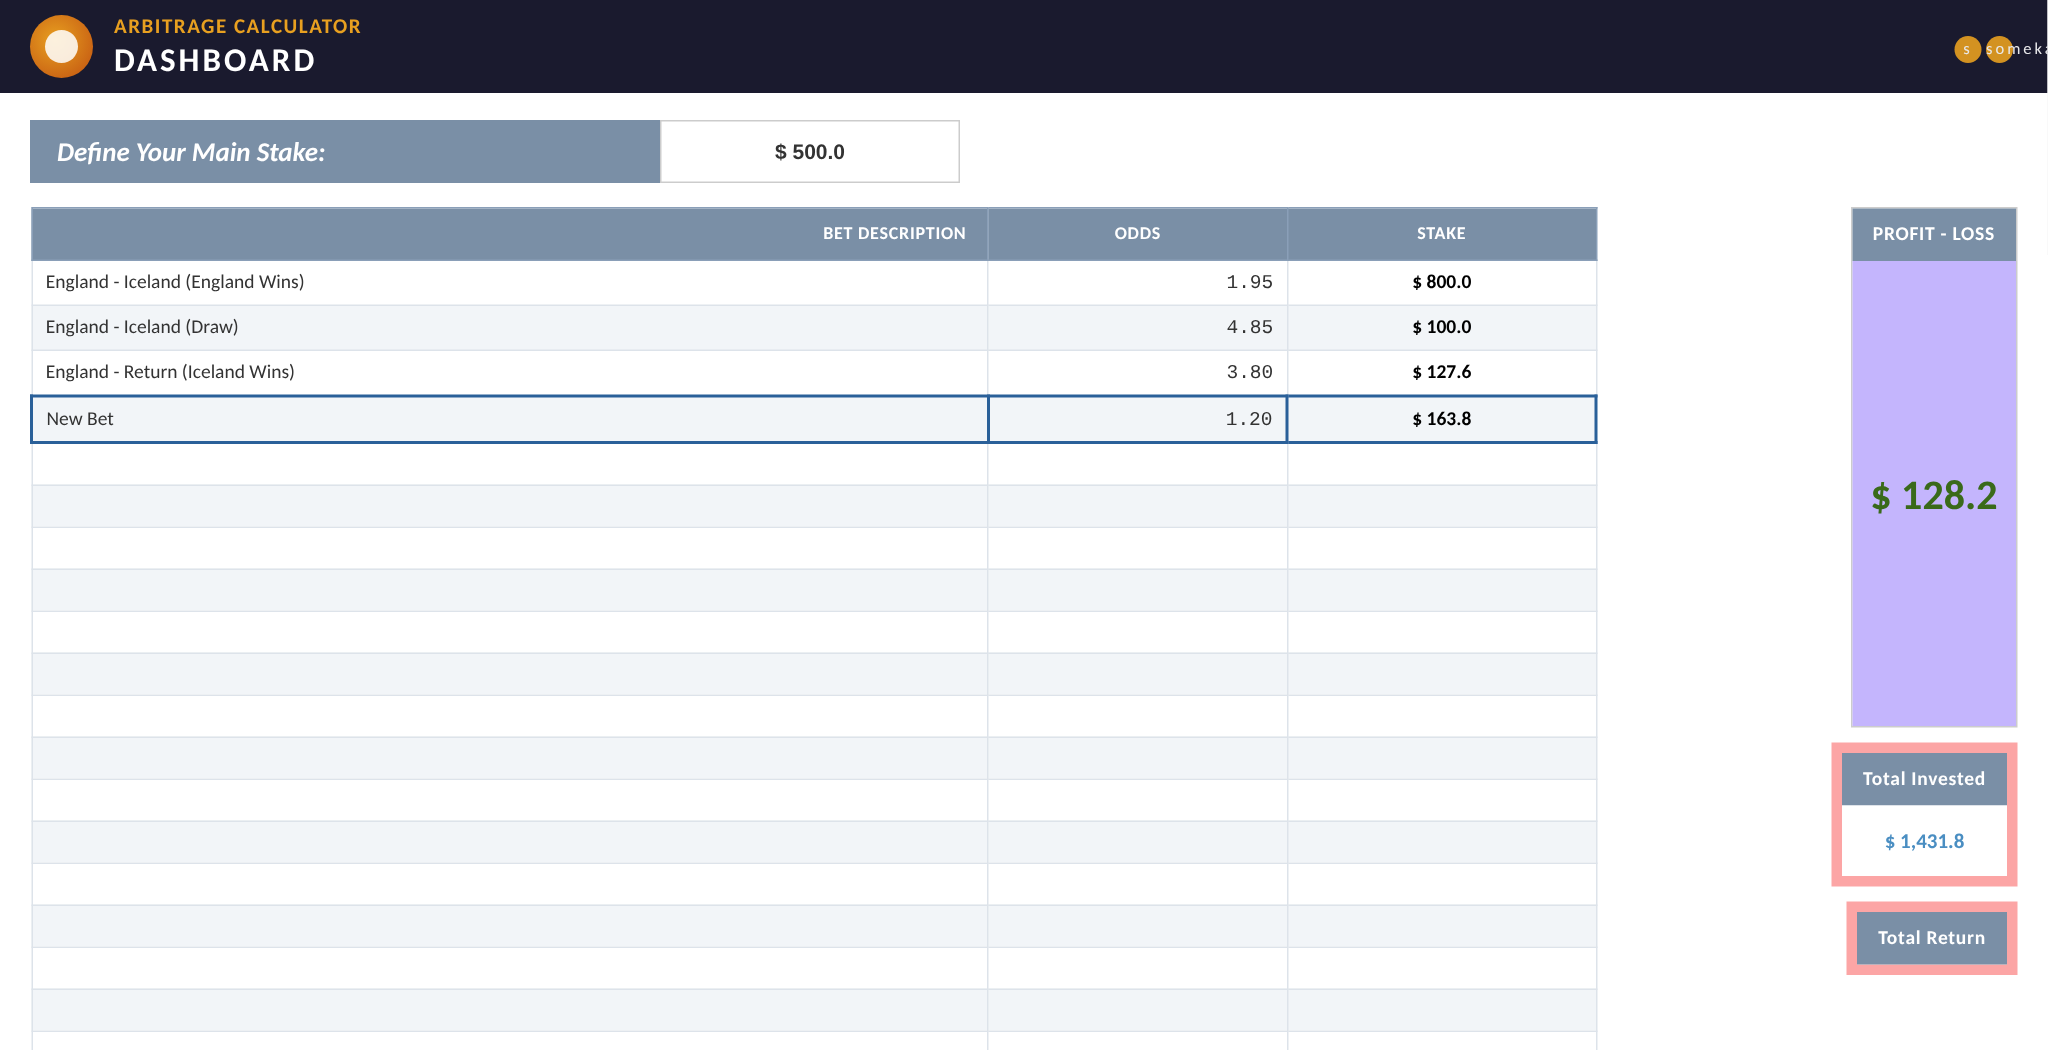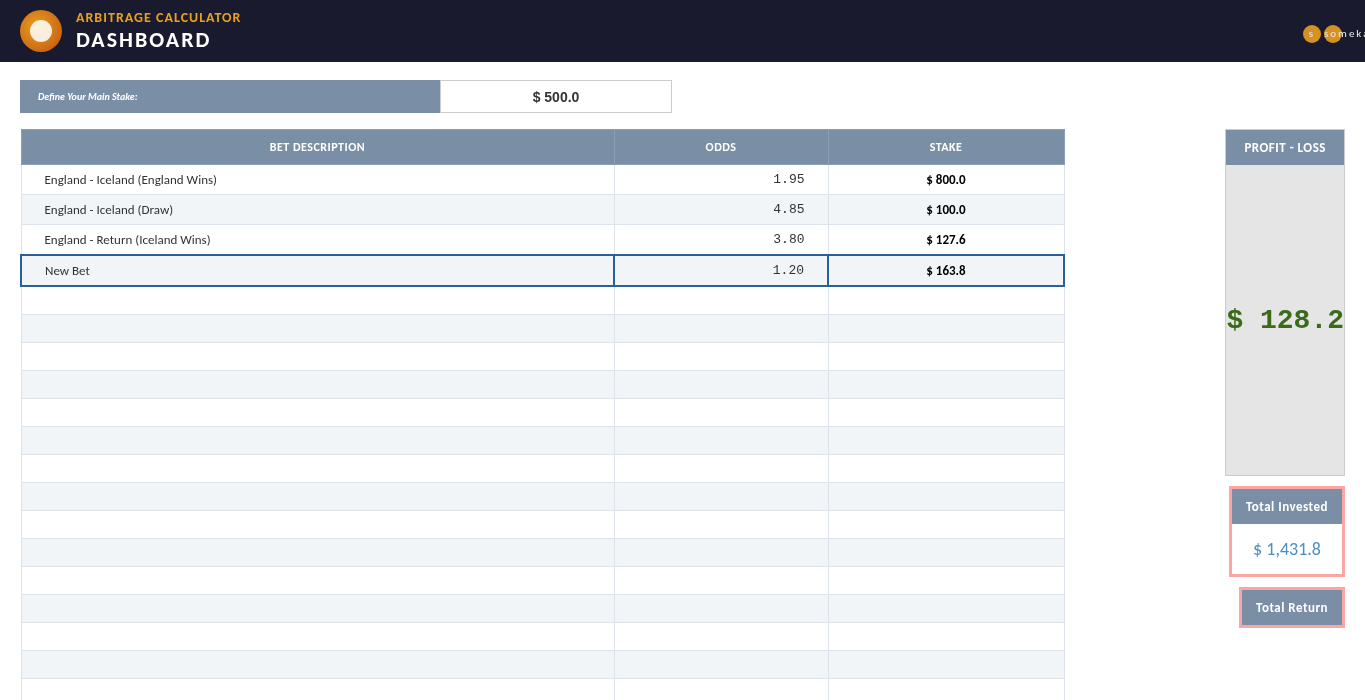--- a/index.html
+++ b/index.html
@@ -94,34 +94,34 @@
     
     .stake-row {
       display: flex;
       align-items: stretch;
       margin-bottom: 16px;
     }
     .stake-label {
       background: #7a8fa6;
       color: #ffffff;
       font-style: italic;
-      font-size: 10px;
+      font-size: 18px;
       font-weight: 600;
       padding: 10px 18px;
       min-width: 420px;
       display: flex;
       align-items: center;
     }
     .stake-input {
       border: 1px solid #ccc;
       padding: 1px 14px;
       font-size: 14px;
       font-weight: 600;
       color: #333;
-      width: 232px;
+      width: 200px;
       text-align: center;
       outline: none;
       background: #fff;
     }
 
     
     .content-area {
       display: flex;
       flex: 1;
       gap: 20px;
@@ -137,33 +137,33 @@
       border-collapse: collapse;
       font-size: 13px;
     }
     thead tr th {
       background: #7a8fa6;
       color: #ffffff;
       font-weight: 700;
       font-size: 12px;
       letter-spacing: 0.5px;
       padding: 10px 14px;
-      text-align: center;
+      text-align: right;
       border: 1px solid #8a9fb8;
     }
     thead tr th.center { text-align: center; }
 
     tbody tr {
       background: #ffffff;
     }
     tbody tr:nth-child(even) {
       background: #f2f5f8;
     }
     tbody tr td {
-      padding: 7px 23px;
+      padding: 7px 9px;
       border: 1px solid #dde3ea;
       color: #333;
       font-size: 13px;
       height: 28px;
     }
     tbody tr td.center { text-align: right; font-family: Liberation Mono, monospace; }
     tbody tr td.stake-val {
       text-align: center;
       color: #000000;
       font-weight: 600;
@@ -192,46 +192,45 @@
     .card-header {
       background: #7a8fa6;
       color: #ffffff;
       font-size: 13px;
       font-weight: 700;
       letter-spacing: 0.5px;
       padding: 10px 14px;
       text-align: center;
     }
     .profit-body {
-      background: #e5e5e5;
+      background: #c4b5fd;
       display: flex;
       align-items: center;
       justify-content: center;
       height: 310px;
-      font-family: Liberation Mono, monospace;
     }
     .profit-value {
       color: #3a6a1a;
       font-size: 28px;
       font-weight: 700;
     }
 
     
     .stat-card {
-      border: 3px solid #fca5a5;
+      border: 7px solid #fca5a5;
     }
     .stat-body {
       background: #ffffff;
       padding: 14px;
       text-align: center;
     }
     .stat-value {
       color: #4a8ec2;
-      font-size: 18px;
-      font-weight: 400;
+      font-size: 14px;
+      font-weight: 700;
     }
   </style>
 </head>
 <body>
 
 <div class="header">
   <div class="header-left">
     <div class="logo-circle">
       <div class="logo-inner"></div>
     </div>

